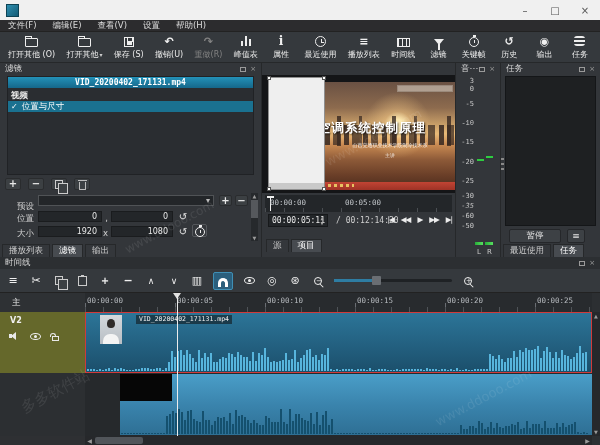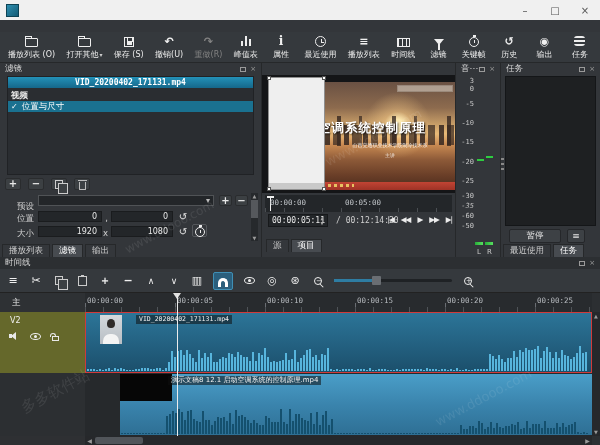--- a/index.html
+++ b/index.html
@@ -152,21 +152,21 @@
   .tli.small{font-size:9px;}
   .magbox{width:20px;height:18px;background:#2b5f7d;border:1px solid #3f8fb5;border-radius:2px;display:flex;align-items:flex-end;justify-content:center;padding-bottom:2px;}
   .zslider{width:118px;height:3px;background:#1f2225;border-radius:2px;position:relative;}
   .zslider::before{content:"";position:absolute;left:0;top:0;width:42px;height:3px;background:#2e7da3;}
   .zslider::after{content:"";position:absolute;left:38px;top:-3px;width:9px;height:9px;background:#6a6e73;border-radius:1px;}
   .tlcorner{position:absolute;left:0;top:36px;width:85px;height:19px;background:#2e3134;color:#e8e8e8;font-size:8.5px;display:flex;align-items:center;padding-left:12px;}
   .tlruler{position:absolute;left:85px;top:36px;width:507px;height:19px;background:#282b2e;
     background-image:repeating-linear-gradient(90deg,#4f5357 0 1px,transparent 1px 18px),repeating-linear-gradient(90deg,#6a6e73 0 1px,transparent 1px 90px);
     background-size:100% 5px,100% 9px;background-position:0 100%,0 100%;background-repeat:no-repeat;}
   .rl{position:absolute;top:3px;font-size:7.5px;color:#b8bcc0;}
-  .thead{position:absolute;left:0;width:85px;height:61px;}
+  .thead{position:absolute;left:0;width:85px;height:61px;font-weight:bold;}
   .thead .tname{position:absolute;left:10px;top:4px;font-size:8px;color:#f0f0f0;}
   .thead .ticons{position:absolute;left:9px;top:20px;display:flex;gap:11px;align-items:center;}
   .lanes{position:absolute;left:85px;top:55px;width:507px;height:124px;background:#26292c;}
   .clip{position:absolute;overflow:hidden;}
   .clip.sel{border:1px solid #d03a3a;}
   .cliplabel{position:absolute;top:2px;height:9px;line-height:9px;background:rgba(15,15,15,.55);padding:0 3px;font-size:6.5px;color:#f0f0f0;white-space:nowrap;}
   .thumb{position:absolute;left:14px;top:2px;width:22px;height:29px;background:linear-gradient(#d4d8dc,#b8bec4);overflow:hidden;}
   .thumb::before{content:"";position:absolute;left:7px;top:4px;width:8px;height:9px;border-radius:50% 50% 45% 45%;background:#2e2a28;}
   .thumb::after{content:"";position:absolute;left:3px;bottom:0;width:16px;height:10px;border-radius:7px 7px 0 0;background:#f4f4f4;}
   .blackthumb{position:absolute;left:0;top:0;width:52px;height:27px;background:#060606;}
@@ -189,27 +189,34 @@
 
   <div class="titlebar">
     <div class="appicon"></div>
     <div class="wincontrols">
       <div class="winbtn">–</div>
       <div class="winbtn">□</div>
       <div class="winbtn">×</div>
     </div>
   </div>
 
+  <div class="menubar">
+    <span class="menuitem">文件(F)</span>
+    <span class="menuitem">编辑(E)</span>
+    <span class="menuitem">查看(V)</span>
+    <span class="menuitem">设置</span>
+    <span class="menuitem">帮助(H)</span>
+  </div>
 
   <div class="toolbar">
     <div class="tbitem">
       <div class="tbic">
           <span class="ic-folder"></span>
         </div>
-      <div class="tblb">播放列表 (O)</div>
+      <div class="tblb">打开其他 (O)</div>
     </div>
     <div class="tbitem">
       <div class="tbic">
           <span class="ic-folder"></span>
         </div>
       <div class="tblb">
           <span>打开其他</span>
           <span class="caret">▾</span>
         </div>
     </div>
@@ -669,21 +676,20 @@
           <i style="height: 14.3907px;"></i>
           <i style="height: 17.7403px;"></i>
           <i style="height: 24.6137px;"></i>
           <i style="height: 18.1793px;"></i>
           <i style="height: 19.4753px;"></i>
         </div>
     </div>
 
     <div class="clip" style="left:120px;top:117px;width:472px;height:61px;background:linear-gradient(180deg,#4a9ec8 0%,#3a84ad 50%,#2e6f94 100%);">
       <div class="blackthumb"></div>
-      <div class="cliplabel" style="left:48px;font-size:7px;">演示文稿8 12.1 启动空调系统的控制原理.mp4</div>
       <div class="wave" style="height:30px;color:#14506e;">
           <i style="height: 1px;"></i>
           <i style="height: 1px;"></i>
           <i style="height: 1.40665px;"></i>
           <i style="height: 1.05295px;"></i>
           <i style="height: 1.29615px;"></i>
           <i style="height: 1px;"></i>
           <i style="height: 1px;"></i>
           <i style="height: 1.44435px;"></i>
           <i style="height: 1px;"></i>

